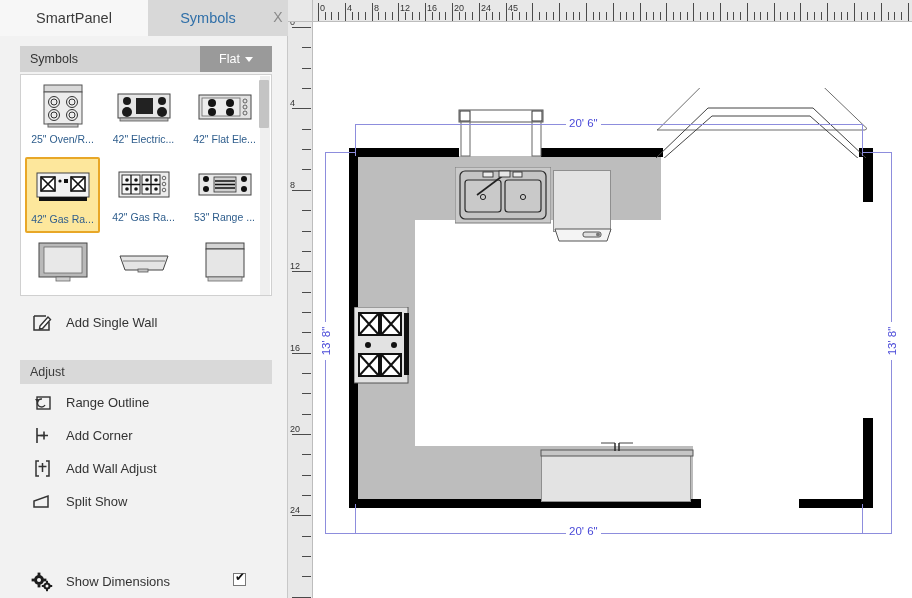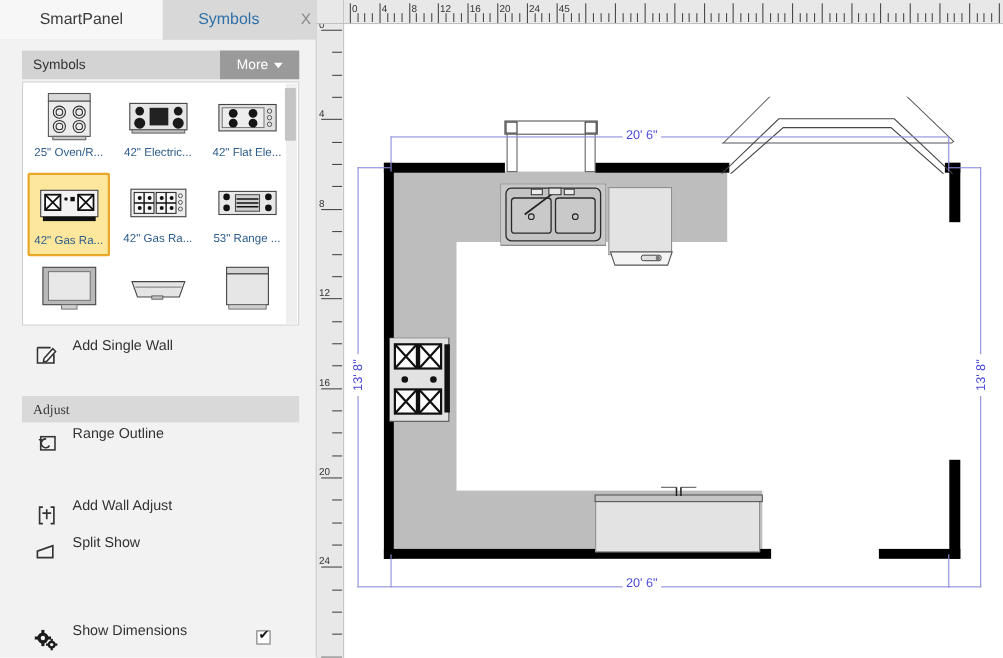--- a/index.html
+++ b/index.html
@@ -89,21 +89,21 @@
     display: flex; align-items: center; justify-content: center;
   }
   .cell .cap {
     font-size: 10.5px; color: #2e5d8c; margin-top: 1px;
     white-space: nowrap; text-align: center; line-height: 12px;
   }
 
   
   .row-item {
     position: absolute; left: 20px; width: 252px; height: 33px;
-    display: flex; cursor: pointer;
+    display: flex; align-items: center; cursor: pointer;
   }
   .row-item .ico {
     width: 32px; margin-left: 6px; display: flex;
     align-items: center; justify-content: center;
   }
   .row-item .lbl { font-size: 13px; color: #333; margin-left: 8px; }
   .sec-head {
     position: absolute; left: 20px; width: 252px; height: 24px;
     background: #d9d9d9; display: flex; align-items: center;
   }
@@ -167,21 +167,21 @@
       </div>
       <div class="tab inactive">
         <span>Symbols</span>
       </div>
       <div id="tab-close">X</div>
     </div>
 
     <div id="palette-header">
       <span id="palette-title">Symbols</span>
       <div id="more-btn">
-        <span>More</span>
+        <span>Flat</span>
         <i class="caret-down"></i>
       </div>
     </div>
 
     <div id="palette">
       <div id="palette-scroll">
         <div id="palette-thumb"></div>
       </div>
 
       <div class="cell" style="left:4px;  top:4px;">
@@ -346,35 +346,45 @@
     <div class="row-item" style="top:306px;">
       <div class="ico">
         <svg width="19" height="19" viewBox="0 0 19 19">
           <path d="M1 3 H13 M1 3 V17 H16 V9" fill="none" stroke="#333" stroke-width="1.5"></path>
           <path d="M7 13 L15 4 L17.5 6.5 L9.5 15.5 L6.5 16 Z" fill="#fff" stroke="#333" stroke-width="1.4"></path>
         </svg>
       </div>
       <div class="lbl">Add Single Wall</div>
     </div>
 
-    <div class="sec-head" style="top:360px;font-family:Liberation Serif, serif;">
+    <div class="sec-head" style="top:360px;">
       <span>Adjust</span>
     </div>
 
     <div class="row-item" style="top:386px;">
       <div class="ico">
         <svg width="19" height="19" viewBox="0 0 19 19">
           <rect x="4" y="4" width="13" height="12" fill="none" stroke="#333" stroke-width="1.4"></rect>
           <path d="M9 6 A4 4 0 1 0 12 12" fill="none" stroke="#333" stroke-width="1.4"></path>
           <path d="M2 6 L6 6 L4 9 Z" fill="#333"></path>
         </svg>
       </div>
       <div class="lbl">Range Outline</div>
     </div>
 
+    <div class="row-item" style="top:419px;">
+      <div class="ico">
+        <svg width="19" height="19" viewBox="0 0 19 19">
+          <path d="M4 2 V17" stroke="#333" stroke-width="1.6" fill="none"></path>
+          <path d="M4 9.5 H12" stroke="#333" stroke-width="1.6" fill="none"></path>
+          <path d="M11 5.5 V13.5 M7.5 9.5 H15" stroke="#333" stroke-width="1.6" fill="none"></path>
+        </svg>
+      </div>
+      <div class="lbl">Add Corner</div>
+    </div>
 
     <div class="row-item" style="top:452px;">
       <div class="ico">
         <svg width="19" height="19" viewBox="0 0 19 19">
           <path d="M6 2 H3 V17 H6 M13 2 H16 V17 H13" fill="none" stroke="#333" stroke-width="1.5"></path>
           <path d="M9.5 4 V13 M5.5 7.5 H13.5" stroke="#333" stroke-width="1.5" fill="none"></path>
         </svg>
       </div>
       <div class="lbl">Add Wall Adjust</div>
     </div>

